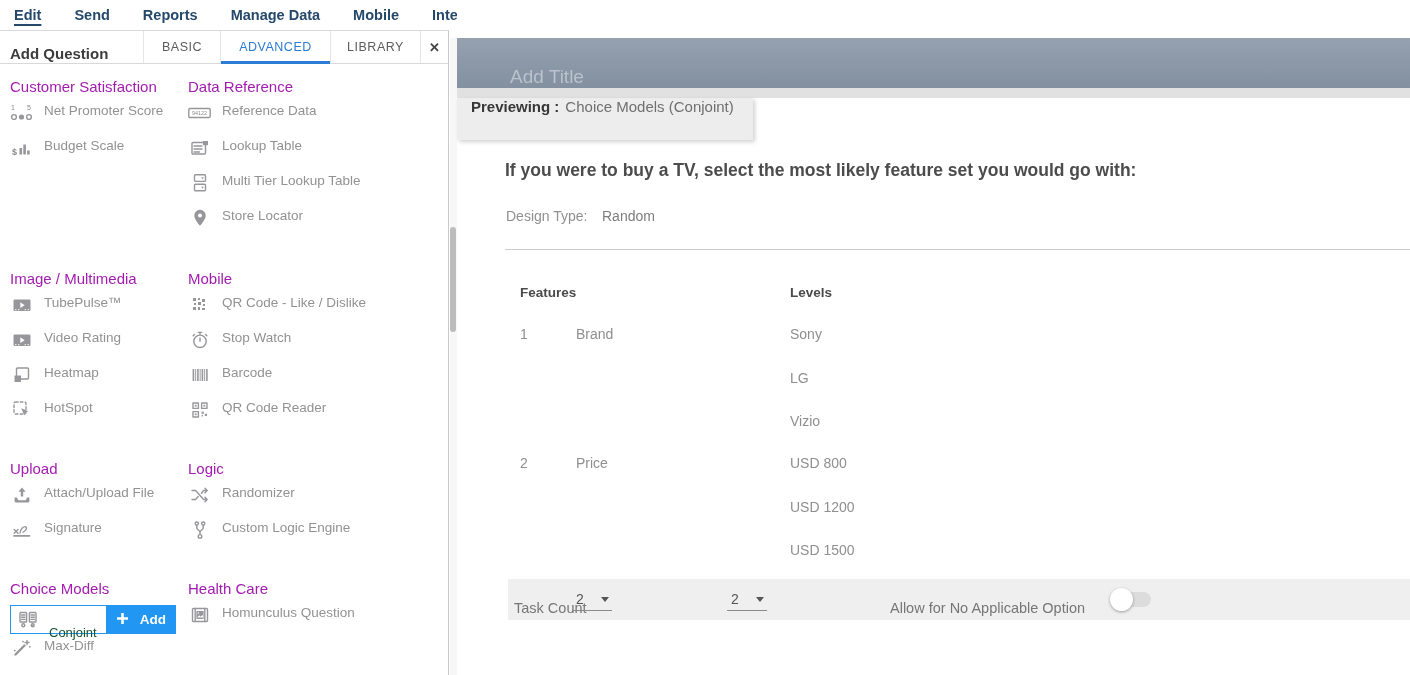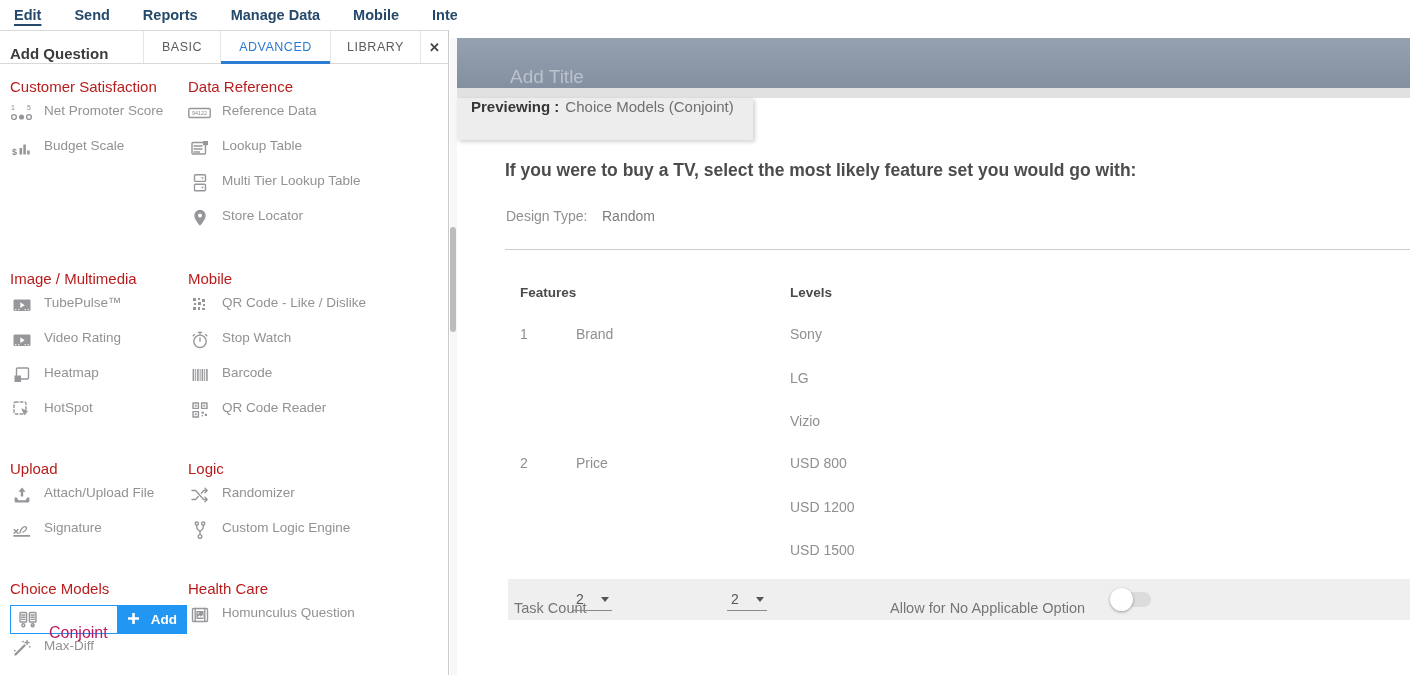--- a/index.html
+++ b/index.html
@@ -25,33 +25,33 @@
   .tab.t-adv { width:110px; }
   .tab.t-lib { width:90px; }
   .tab.active { color:#2b7cd3; }
   .tab.active::after { content:""; position:absolute; left:0; right:0; bottom:-1px; height:3px; background:#2b7cd3; }
   .tab-close { border-left:1px solid #e5e5e5; flex:1; display:flex; align-items:center; justify-content:center;
     font-size:13px; font-weight:700; color:#454545; cursor:pointer; }
   .sec { position:absolute; }
   .sec.c1 { left:10px; width:174px; }
   .sec.c2 { left:188px; width:258px; }
   .sec.r1 { top:46px; } .sec.r2 { top:238px; } .sec.r3 { top:428px; } .sec.r4 { top:548px; }
-  .sec-title { font-size:15px; color:#b91c1c; line-height:20px; margin-bottom:6px; white-space:nowrap; }
+  .sec-title { font-size:15px; color:#a21caf; line-height:20px; margin-bottom:6px; white-space:nowrap; }
   .qitem { height:35px; display:flex; align-items:flex-start; gap:11px; cursor:pointer; white-space:nowrap; }
   .qitem .lbl { font-size:13.5px; color:#929292; }
   .qicon { width:23px; height:20px; flex:none; display:flex; align-items:center; justify-content:center; }
   svg.ic { stroke:#97979b; fill:none; stroke-width:1.4; stroke-linecap:round; stroke-linejoin:round; }
   svg.ic .f { fill:#97979b; stroke:none; }
   svg.ic .fw { fill:#fff; stroke:none; }
   svg.ic text { fill:#8a8a8a; stroke:none; font-family:"Liberation Sans",sans-serif; }
   
   .conjoint-row { display:flex; align-items:stretch; height:29px; margin-top:0; }
   .conjoint-box { display:flex; align-items:center; gap:9px; padding:0 9px 0 6px;
     border:1px solid #2196f3; background:#fff; cursor:pointer; }
-  .conjoint-box .lbl { font-size:16px; color:#be185d;margin-top:26px; }
+  .conjoint-box .lbl { font-size:13px; color:#14532d;margin-top:26px; }
   .add-btn { background:#2196f3; color:#fff; font-weight:700; font-size:13.5px;
     display:flex; align-items:center; gap:12px; padding:0 10px; cursor:pointer; }
   .maxdiff { margin-top:4px; }
   
   .gutter { position:absolute; left:450px; top:38px; width:7px; bottom:0; background:#f7f7f7; }
   .gthumb { position:absolute; left:450px; top:227px; width:6px; height:105px; background:#bcbcbc; border-radius:3px; cursor:grab; }
   
   .main { position:absolute; left:457px; top:0; right:0; bottom:0; background:#fff; }
   .title-bar { position:absolute; top:38px; left:0; right:0; height:50px;
     background:linear-gradient(180deg,#96a1b0,#8290a0); display:flex; align-items:flex-end;

